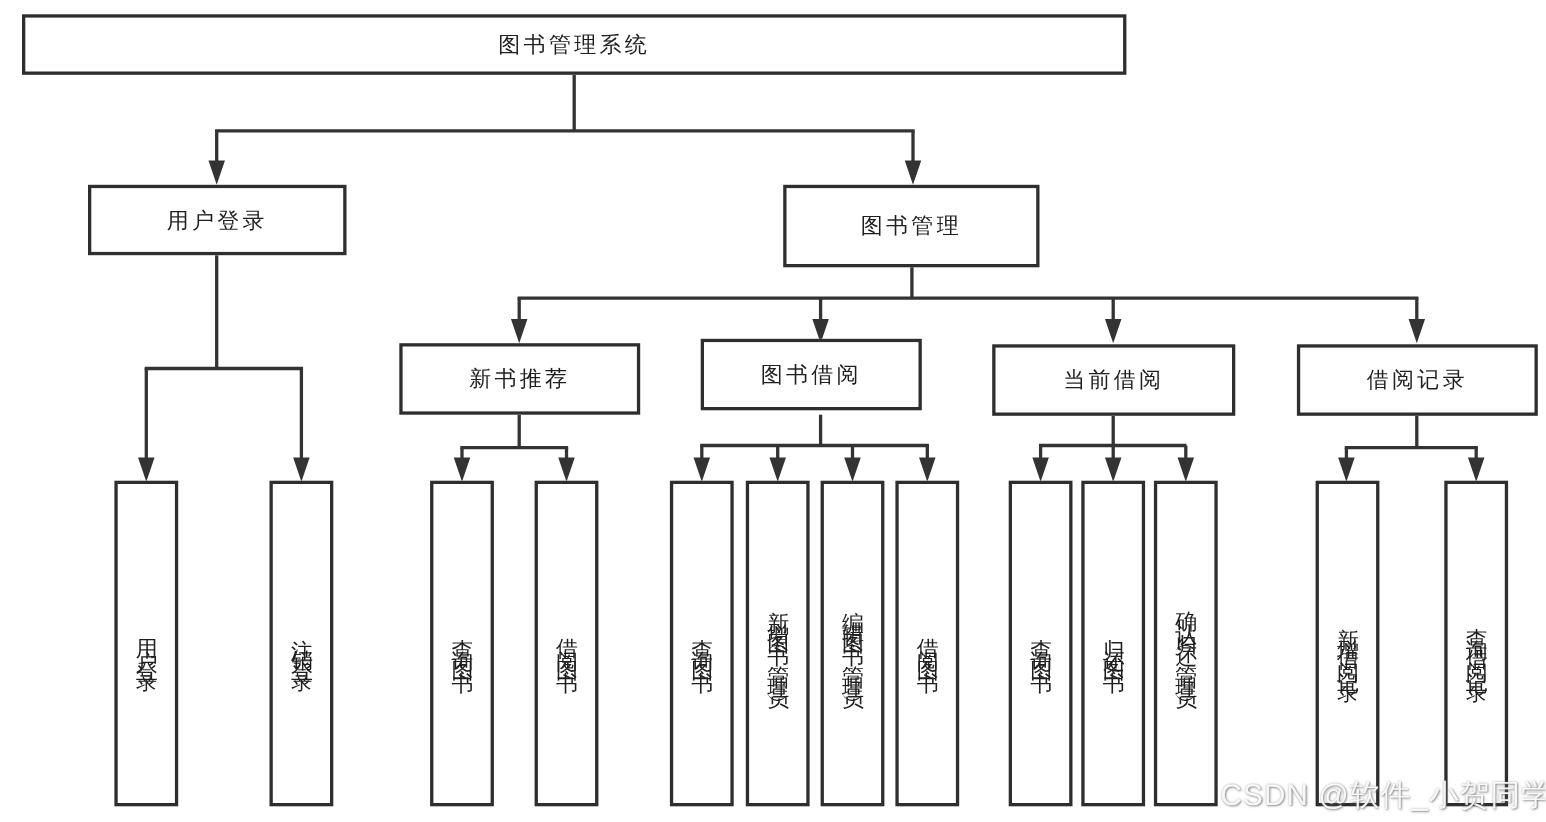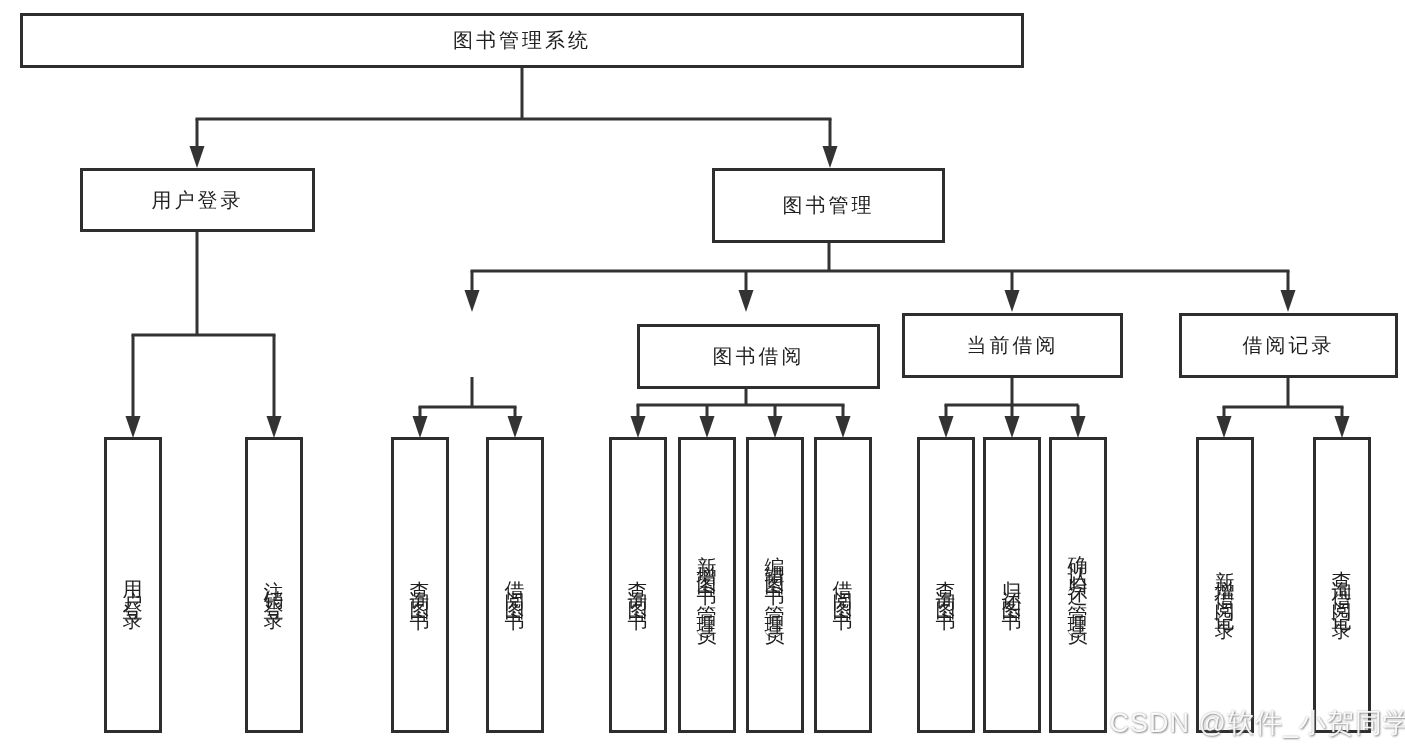--- a/index.html
+++ b/index.html
@@ -106,21 +106,24 @@
     <span>图书管理系统</span>
   </div>
 
   <div class="hnode" style="left:80px;top:168px;width:235px;height:64px">
     <span>用户登录</span>
   </div>
   <div class="hnode" style="left:712px;top:168px;width:233px;height:75px">
     <span>图书管理</span>
   </div>
 
-  <div class="hnode" style="left:637px;top:324px;width:243px;height:65px">
+  <div class="hnode" style="left:363px;top:312px;width:219px;height:65px">
+    <span>新书推荐</span>
+  </div>
+  <div class="hnode" style="left:637px;top:308px;width:201px;height:65px">
     <span>图书借阅</span>
   </div>
   <div class="hnode" style="left:902px;top:313px;width:221px;height:65px">
     <span>当前借阅</span>
   </div>
   <div class="hnode" style="left:1179px;top:313px;width:219px;height:65px">
     <span>借阅记录</span>
   </div>
 
   <div class="vnode" style="left:104px">

